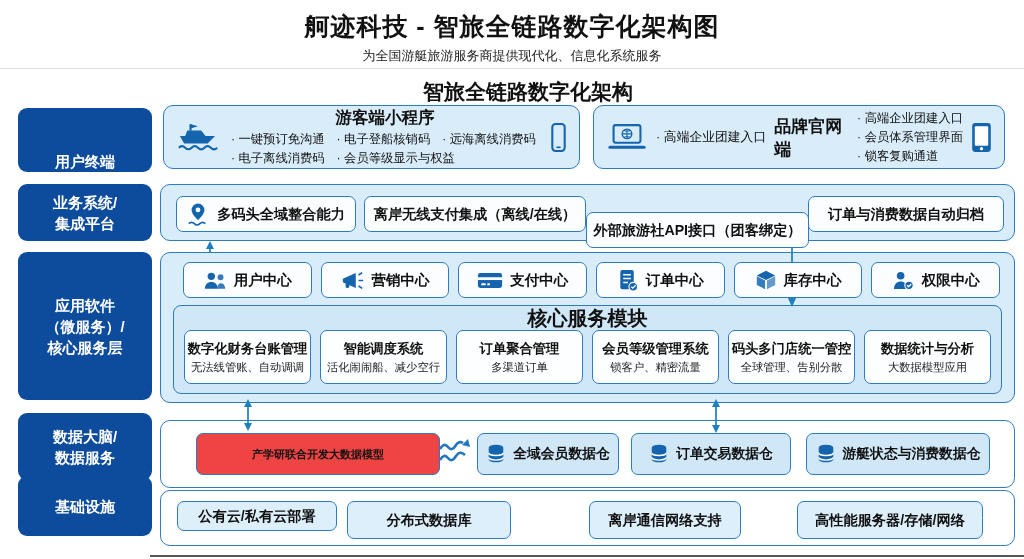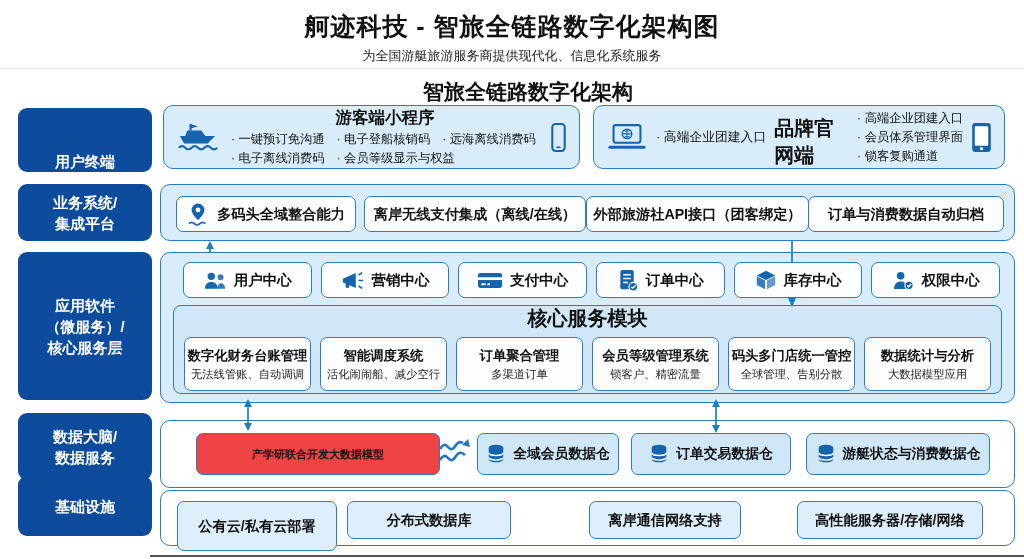--- a/index.html
+++ b/index.html
@@ -20,30 +20,30 @@
   .r1box{position:absolute;top:105px;height:64px;border:1.6px solid #2e7cc0;border-radius:10px;
          background:#d9ecfa;box-sizing:border-box;display:flex;align-items:center;padding:0 12px;gap:10px;}
   .box{position:relative;z-index:2;border:1.3px solid #2e7cc0;border-radius:7px;background:#fbfdff;
        box-sizing:border-box;display:flex;align-items:center;justify-content:center;gap:8px;font-weight:bold;}
   .abs{position:absolute;}
   .bullet{white-space:nowrap;}
   .bullet::before{content:"· ";}
   .mp-mid{flex:1;display:flex;flex-direction:column;align-items:center;gap:2px;}
   .mp-title{font-size:16.5px;font-weight:bold;}
   .mp-row{display:flex;gap:12px;font-size:12.3px;width:100%;justify-content:flex-start;padding-left:2px;}
-  .brand-title{font-size:20px;font-weight:bold;align-self:flex-start;margin-top:9px;}
+  .brand-title{font-size:17px;font-weight:bold;align-self:flex-start;margin-top:9px;}
   .brand-bullets{display:flex;flex-direction:column;gap:2px;font-size:12.3px;flex:1;}
   .left-bullet{font-size:12.8px;}
   .r2b{font-size:14.2px;}
   .centers{position:absolute;top:9px;left:14px;right:14px;height:36px;display:flex;gap:9px;padding-left:8px;}
   .centers .box{flex:1;font-size:14.5px;gap:7px;}
   .core{position:absolute;left:12px;right:12px;top:52px;bottom:8px;background:#cfe7f7;
         border:1.3px solid #2e7cc0;border-radius:8px;box-sizing:border-box;padding:2px 10px 7px;}
   .core-title{text-align:center;font-size:20px;font-weight:bold;line-height:20px;}
-  .core-row{display:flex;gap:9px;margin-top:9px;height:54px;}
+  .core-row{display:flex;gap:9px;margin-top:2px;height:54px;}
   .cbox{flex:1;position:relative;z-index:2;background:#fdfeff;border:1.3px solid #2e7cc0;border-radius:7px;
         display:flex;flex-direction:column;align-items:center;justify-content:center;gap:2px;box-sizing:border-box;}
   .cbox-t{font-size:13.3px;font-weight:bold;white-space:nowrap;}
   .cbox-s{font-size:11.3px;color:#222;white-space:nowrap;}
   .modelbox{background:#ef4444;font-size:11px;margin-left:13px;}
   .whbox{background:#cfe7f7;font-size:13.8px;gap:7px;}
   .r5box{background:#ddeffb;font-size:14.2px;}
   .overlay{position:absolute;left:0;top:0;z-index:1;pointer-events:none;}
   .ic{flex:0 0 auto;display:block;}
   .bottom-strip{position:absolute;left:150px;right:0;bottom:2px;height:2px;background:#565656;}
@@ -132,21 +132,21 @@
       <svg class="ic" width="22" height="25" viewBox="0 0 24 26">
         <path d="M12,1 a7,7 0 0 1 7,7 c0,5 -7,11 -7,11 s-7,-6 -7,-11 a7,7 0 0 1 7,-7 z" fill="#1464ae"></path>
         <circle cx="12" cy="8" r="2.6" fill="#fff"></circle>
         <path d="M2,23 q3,-3 6,0 t6,0 t6,0" stroke="#1464ae" stroke-width="1.8" fill="none"></path>
       </svg>
       <span>多码头全域整合能力</span>
     </div>
     <div class="box abs r2b" style="left:203px;top:11px;width:222px;height:36px;">
       <span>离岸无线支付集成（离线/在线）</span>
     </div>
-    <div class="box abs r2b" style="left:425px;top:11px;width:223px;height:36px;">
+    <div class="box abs r2b" style="left:425px;top:27px;width:223px;height:36px;">
       <span>外部旅游社API接口（团客绑定）</span>
     </div>
     <div class="box abs r2b" style="left:647px;top:11px;width:196px;height:36px;">
       <span>订单与消费数据自动归档</span>
     </div>
   </div>
 
   <div class="panel" style="top:252px;height:151px;">
     <div class="centers">
       <div class="box">
@@ -260,21 +260,21 @@
     <div class="box abs whbox" style="left:645px;top:12px;width:184px;height:42px;">
       <svg class="ic" width="20" height="22" viewBox="0 0 22 24">
         <path d="M3,5 a8,3.2 0 0 1 16,0 v13 a8,3.2 0 0 1 -16,0 z" fill="#1464ae"></path>
         <path d="M3,10.5 a8,3.2 0 0 0 16,0 M3,15.5 a8,3.2 0 0 0 16,0" stroke="#fff" stroke-width="1.5" fill="none"></path>
       </svg>
       <span>游艇状态与消费数据仓</span>
     </div>
   </div>
 
   <div class="panel white" style="top:490px;height:56px;">
-    <div class="box abs r5box" style="left:16px;top:10px;width:160px;height:50px;">
+    <div class="box abs r5box" style="left:16px;top:10px;width:160px;height:30px;">
       <span>公有云/私有云部署</span>
     </div>
     <div class="box abs r5box" style="left:186px;top:10px;width:164px;height:38px;">
       <span>分布式数据库</span>
     </div>
     <div class="box abs r5box" style="left:428px;top:10px;width:152px;height:38px;">
       <span>离岸通信网络支持</span>
     </div>
     <div class="box abs r5box" style="left:636px;top:10px;width:186px;height:38px;">
       <span>高性能服务器/存储/网络</span>

